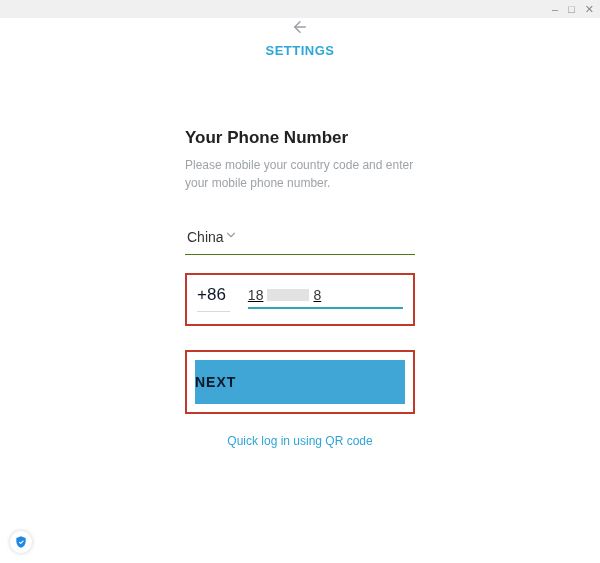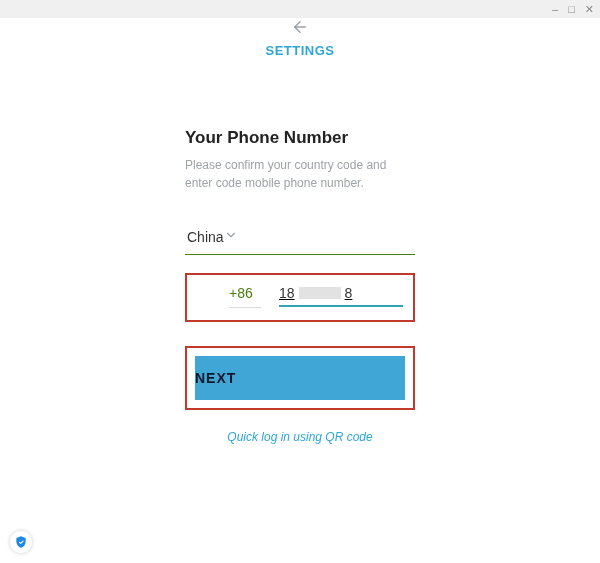--- a/index.html
+++ b/index.html
@@ -70,26 +70,25 @@
     border: 2px solid #c0392b;
     padding: 10px 10px 12px 10px;
     margin-bottom: 24px;
   }
   .phone-row {
     display: flex;
     align-items: baseline;
     gap: 18px;
   }
   .code {
-    font-size: 14px;
-    color: #4d7c0f;
+    font-size: 17px;
+    color: #0f172a;
     border-bottom: 1px solid #d9d9d9;
     padding: 0 4px 6px 0;
     min-width: 32px;
-    margin-left: 32px;
   }
   .number-wrap {
     flex: 1;
     position: relative;
     border-bottom: 2px solid #2ea6b4;
     padding-bottom: 4px;
     display: flex;
     align-items: center;
     gap: 2px;
     text-decoration: underline;
@@ -115,21 +114,20 @@
     font-weight: 600;
     letter-spacing: 1px;
     padding: 14px 0;
     cursor: pointer;
   }
   .qr-link {
     text-align: center;
     font-size: 12px;
     color: #2ea6d6;
     cursor: pointer;
-    font-style: italic;
   }
   .shield-badge {
     position: absolute;
     left: 10px;
     bottom: 10px;
     width: 22px;
     height: 22px;
     border-radius: 50%;
     background: #fff;
     box-shadow: 0 0 4px rgba(0,0,0,0.2);
@@ -154,21 +152,21 @@
         <line x1="19" y1="12" x2="5" y2="12"></line>
         <polyline points="12 19 5 12 12 5"></polyline>
       </svg>
   </span>
   <span class="settings-link">SETTINGS</span>
 </div>
 
 <div class="content">
   <div class="form">
     <div class="title">Your Phone Number</div>
-    <div class="subtitle">Please confirm your country code and enter code mobile phone number.</div>
+    <div class="subtitle">Please mobile your country code and enter your mobile phone number.</div>
 
     <div class="country-row">
       <span class="label">China</span>
       <span class="chev">
         <svg width="14" height="14" viewBox="0 0 24 24" fill="none" stroke="#9aa0a6" stroke-width="2" stroke-linecap="round" stroke-linejoin="round">
             <polyline points="6 9 12 15 18 9"></polyline>
           </svg>
       </span>
     </div>
 

